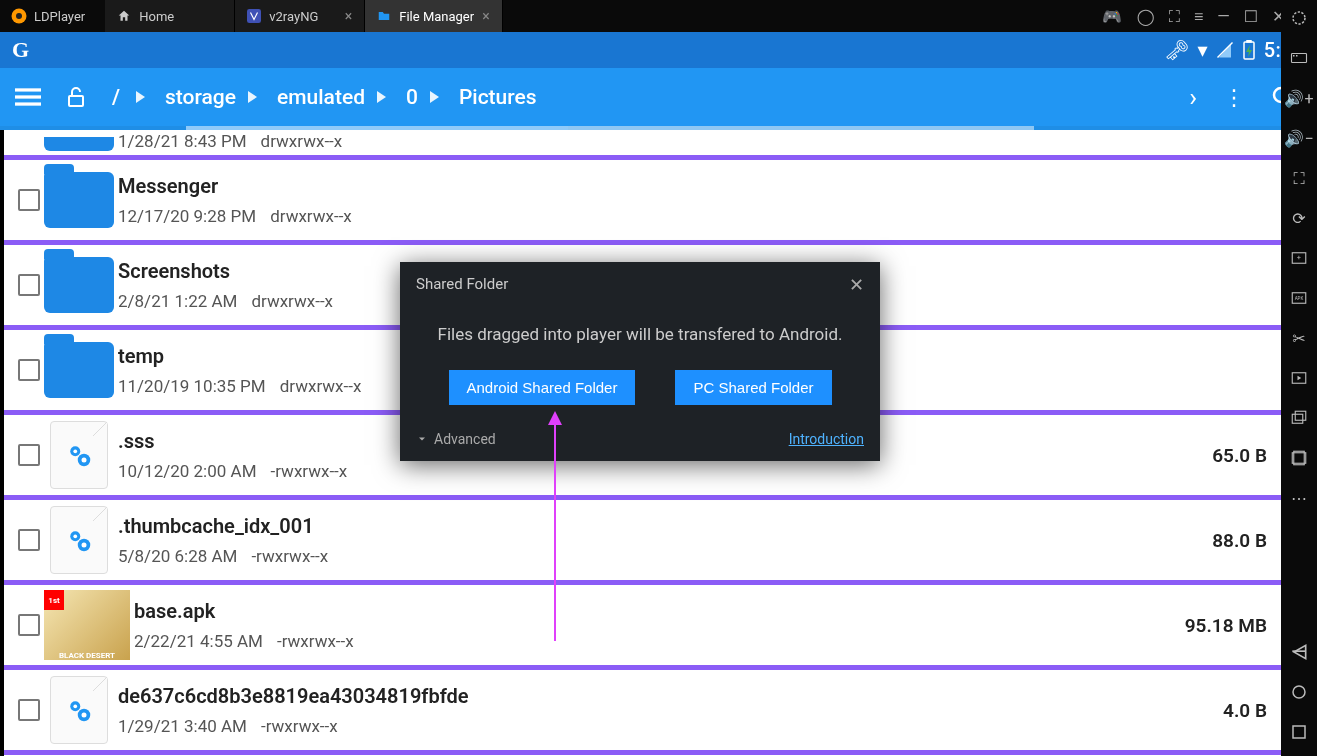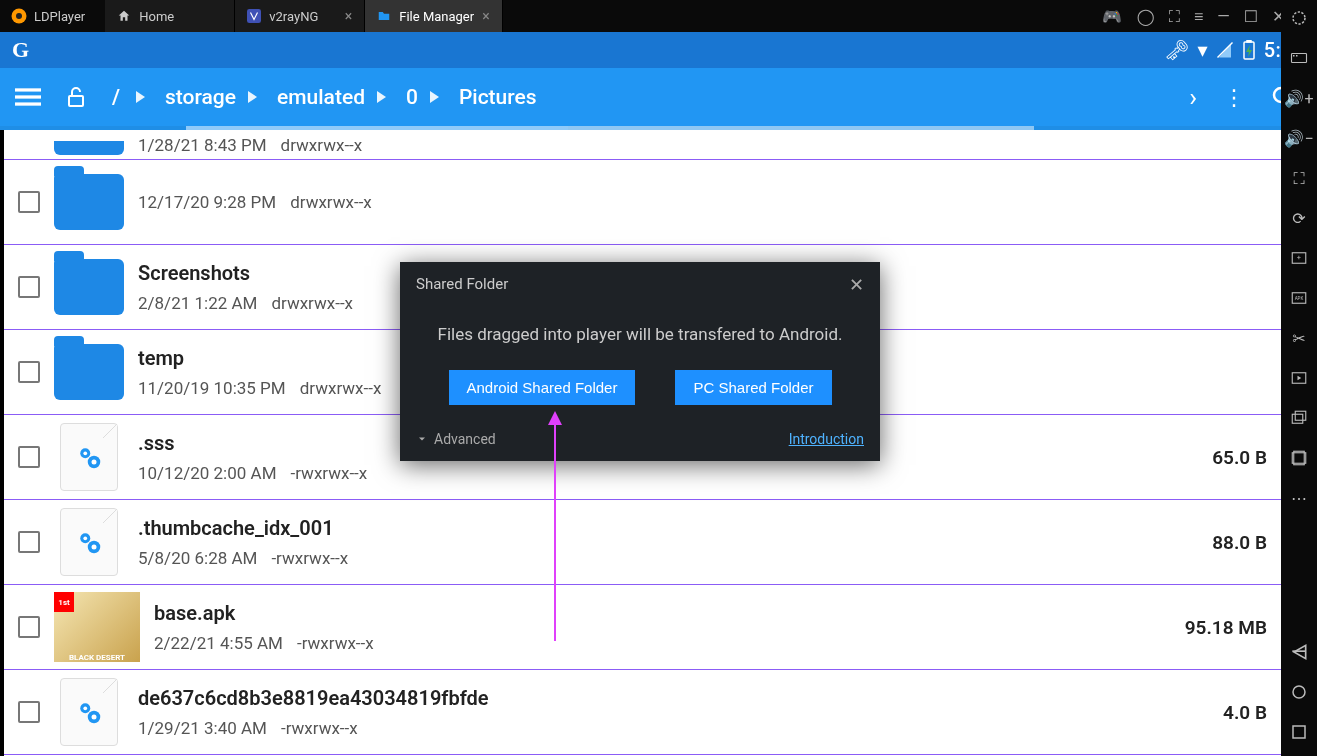--- a/index.html
+++ b/index.html
@@ -29,21 +29,21 @@
 .crumbs span { padding: 0 4px; cursor: pointer; }
 .crumbs .root { font-weight: 600; padding: 0 8px; }
 .crumbs .last { font-weight: 500; }
 .tb-right { margin-left: auto; display: flex; align-items: center; gap: 26px; padding-right: 14px; font-size: 22px; }
 .tb-right > * { cursor: pointer; }
 .progressline { position: absolute; left: 186px; top: 126px; width: 848px; height: 4px; background: rgba(255,255,255,0.5); }
 .progressline .fill { width: 45%; height: 100%; background: #90caf9; }
 
 
 .filelist { position: absolute; left: 4px; right: 36px; top: 130px; bottom: 0; background: #fff; overflow: hidden; }
-.row { display: flex; align-items: center; height: 85px; padding: 0 14px; border-bottom: 1px solid #8b5cf6; gap: 14px; }
+.row { display: flex; align-items: center; height: 85px; padding: 0 14px; border-bottom: 5px solid #8b5cf6; gap: 4px; }
 .row.partial { height: 30px; align-items: flex-end; padding-bottom: 4px; }
 .chk { width: 22px; height: 22px; border: 2px solid #777; border-radius: 2px; flex-shrink: 0; cursor: pointer; }
 .folder-icon { width: 70px; height: 56px; background: #1e88e5; border-radius: 4px 6px 6px 6px; position: relative; flex-shrink: 0; }
 .folder-icon::before { content: ''; position: absolute; top: -8px; left: 0; width: 30px; height: 10px; background: #1e88e5; border-radius: 4px 4px 0 0; }
 .file-icon { width: 58px; height: 68px; background: #fafafa; border: 1px solid #ddd; border-radius: 4px; position: relative; display:flex; align-items:center; justify-content:center; flex-shrink: 0; margin: 0 6px; }
 .file-icon::after { content: ''; position: absolute; top: 0; right: 0; width: 14px; height: 14px; background: linear-gradient(135deg, transparent 48%, #ddd 50%, #fafafa 52%); }
 .gear2 { position: relative; }
 .apk-thumb { width: 86px; height: 70px; background: linear-gradient(135deg, #f5e6b3, #c9a24d); flex-shrink: 0; position: relative; display:flex; align-items:flex-end; justify-content:center; color:#fff; font-size: 8px; text-align:center; font-weight:bold; }
 .apk-thumb .badge { position:absolute; top:0; left:0; width:20px; height:20px; background:red; color:#fff; font-size:8px; display:flex; align-items:center; justify-content:center; }
 .meta { display: flex; flex-direction: column; gap: 8px; flex: 1; }
@@ -186,20 +186,21 @@
         <div class="finfo">
           <span>1/28/21 8:43 PM</span>
           <span>drwxrwx--x</span>
         </div>
       </div>
   </div>
   <div class="row">
     <div class="chk"></div>
     <div class="folder-icon"></div>
     <div class="meta">
+      <div class="fname">Messenger</div>
       <div class="finfo">
           <span>12/17/20 9:28 PM</span>
           <span>drwxrwx--x</span>
         </div>
     </div>
   </div>
   <div class="row">
     <div class="chk"></div>
     <div class="folder-icon"></div>
     <div class="meta">

